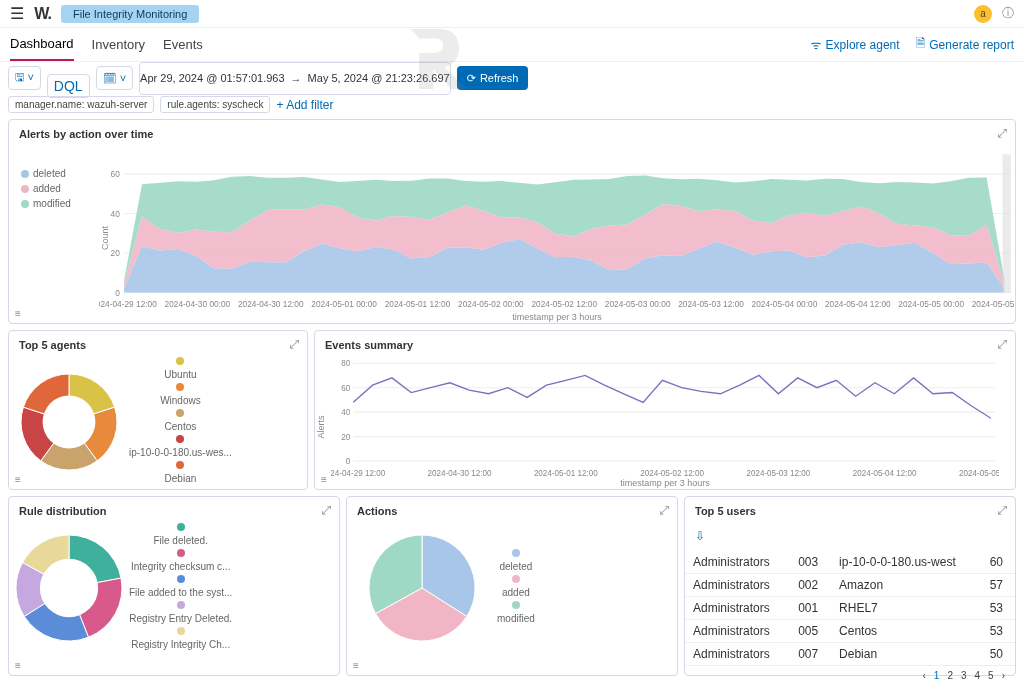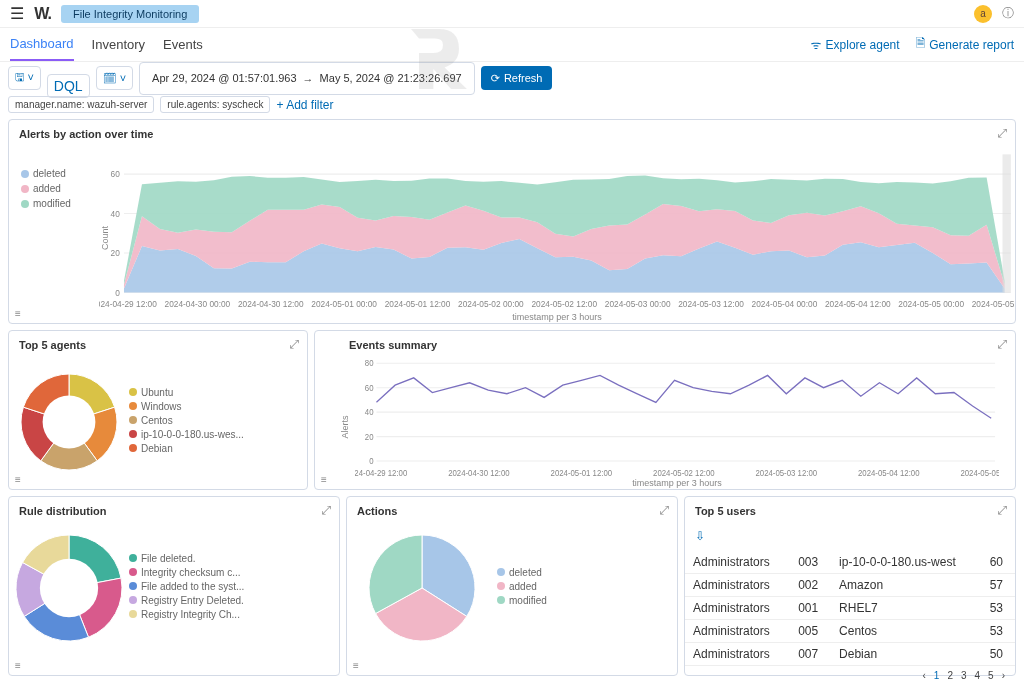--- a/index.html
+++ b/index.html
@@ -7,30 +7,30 @@
 .topbar { height: 28px; display: flex; align-items: center; padding: 0 10px; border-bottom: 1px solid #eee; gap: 10px; }
 .hamburger { font-size: 16px; cursor: pointer; }
 .logo { font-weight: 900; font-size: 16px; letter-spacing: -1px; }
 .page-pill { background: #a7d3f2; color: #0b3a5f; padding: 3px 12px; border-radius: 3px; font-size: 11px; font-weight: 500; }
 .topbar-right { margin-left: auto; display: flex; gap: 10px; align-items: center; }
 .avatar { width: 18px; height: 18px; border-radius: 50%; background: #fbc02d; color: #5d4037; display: flex; align-items: center; justify-content: center; font-size: 10px; }
 .help-icon { color: #888; cursor: pointer; }
 
 .subnav { height: 34px; display: flex; align-items: center; padding: 0 10px; border-bottom: 1px solid #eee; gap: 18px; position: relative; }
 .tab { padding: 8px 0; font-size: 13px; cursor: pointer; color: #444; }
-.tab.active { color: #3b82f6; border-bottom: 2px solid #8b5cf6; font-weight: 500; }
+.tab.active { color: #000000; border-bottom: 2px solid #be185d; font-weight: 500; }
 .subnav-right { margin-left: auto; display: flex; gap: 16px; align-items: center; }
 .text-link { color: #006BB4; font-size: 12px; cursor: pointer; display: flex; gap: 4px; align-items: center; }
 .bg-logo { position: absolute; left: 390px; top: -15px; width: 90px; height: 80px; opacity: 0.15; pointer-events: none; }
 
 .searchrow { height: 32px; display: flex; align-items: center; padding: 4px 8px; gap: 6px; }
 .saved-btn { height: 24px; border: 1px solid #d3dae6; border-radius: 4px; padding: 0 6px; color: #006BB4; display: flex; align-items: center; font-size: 11px; cursor: pointer; }
 .search-input { flex: 1; height: 24px; border: 1px solid #d3dae6; border-radius: 4px; padding: 0 8px; font-size: 12px; color: #888; }
 .dql { color: #006BB4; border: 1px solid #d3dae6; border-radius: 4px; padding: 3px 6px; font-size: 14px; cursor: pointer; margin-top: 16px; }
-.date-picker { border: 1px solid #d3dae6; border-radius: 4px; height: 33px; display: flex; align-items: center; padding: 0 12px; font-size: 11px; gap: 6px; }
+.date-picker { border: 1px solid #d3dae6; border-radius: 4px; height: 33px; display: flex; align-items: center; padding: 0 0; font-size: 11px; gap: 6px; }
 .refresh-btn { background: #006BB4; color: #fff; border: none; border-radius: 4px; height: 24px; padding: 0 10px; font-size: 11px; cursor: pointer; display: flex; align-items: center; gap: 4px; }
 
 .filterrow { padding: 2px 8px 6px; display: flex; gap: 6px; align-items: center; }
 .filter-pill { border: 1px solid #d3dae6; border-radius: 3px; padding: 2px 6px; font-size: 10px; color: #444; cursor: pointer; }
 .add-filter { color: #006BB4; font-size: 12px; cursor: pointer; }
 
 .panels { padding: 0 8px; display: flex; flex-direction: column; gap: 6px; }
 .panel { border: 1px solid #d3dae6; border-radius: 4px; background: #fff; position: relative; }
 .panel-title { font-size: 11px; font-weight: 600; padding: 8px 10px; }
 .expand-icon { position: absolute; top: 6px; right: 8px; font-size: 12px; color: #888; cursor: pointer; }
@@ -40,26 +40,26 @@
 .chart-body { display: flex; height: 170px; }
 .legend-col { width: 90px; padding: 20px 0 0 12px; font-size: 10px; color: #666; }
 .legend-item { display: flex; align-items: center; gap: 4px; margin-bottom: 4px; }
 .legend-dot { width: 8px; height: 8px; border-radius: 50%; }
 .area-chart { flex: 1; position: relative; }
 .xaxis-label { position: absolute; bottom: -4px; left: 50%; transform: translateX(-50%); font-size: 9px; color: #888; }
 
 .row { display: flex; gap: 6px; }
 .row2 { height: 160px; }
 .row2 .panel:first-child { width: 300px; }
-.row2 .panel:last-child { flex: 1; padding-left: 24px; }
+.row2 .panel:last-child { flex: 1; }
 
 .donut-body { display: flex; align-items: center; height: 125px; }
 .donut-wrap { width: 120px; display: flex; justify-content: center; }
 .small-legend { font-size: 10px; color: #666; padding-right: 6px; }
-.small-legend .legend-item { margin-bottom: 3px; }
+.small-legend .legend-item { margin-bottom: 3px; flex-direction: column; }
 
 .line-chart-body { position: relative; height: 125px; padding: 0 16px; }
 
 .row3 { height: 180px; }
 .row3 > .panel { flex: 1; }
 .row3 > .panel:first-child { flex: 1; }
 .row3 > .panel:nth-child(2) { flex: 1; }
 .row3 > .panel:last-child { flex: 1; }
 
 .users-table { width: 100%; font-size: 12px; border-collapse: collapse; margin-top: 4px; }

